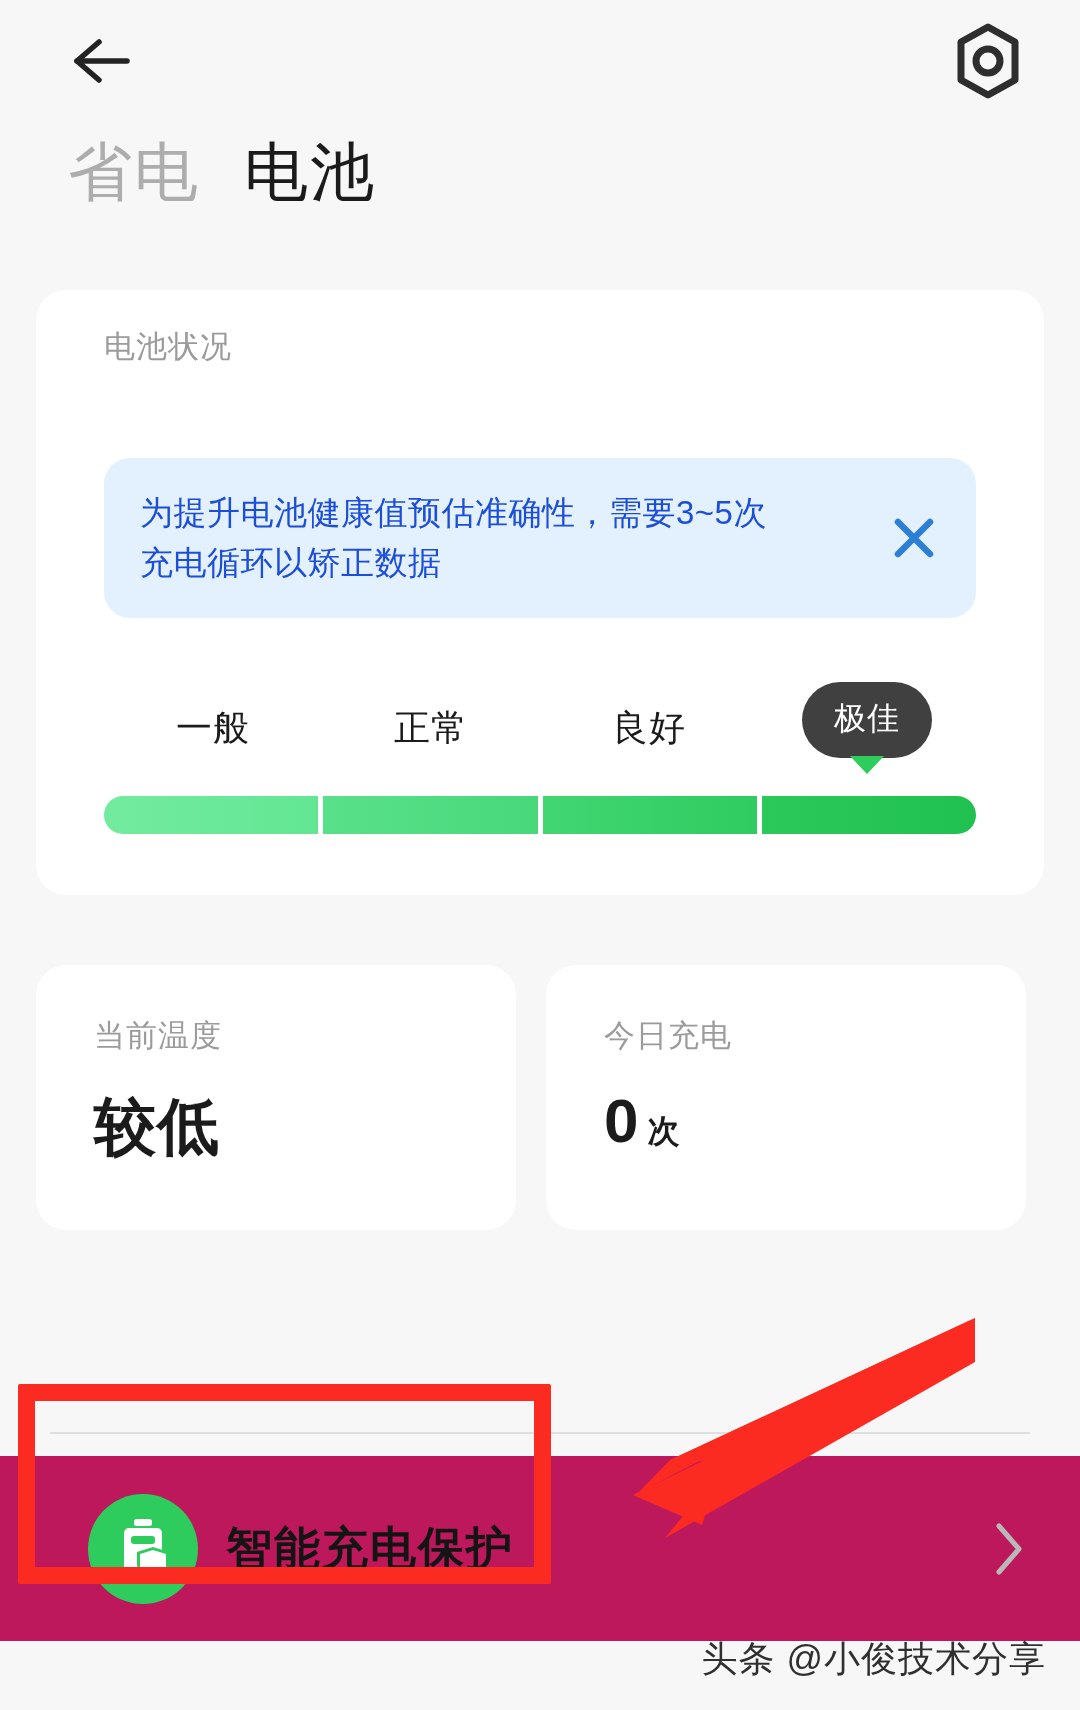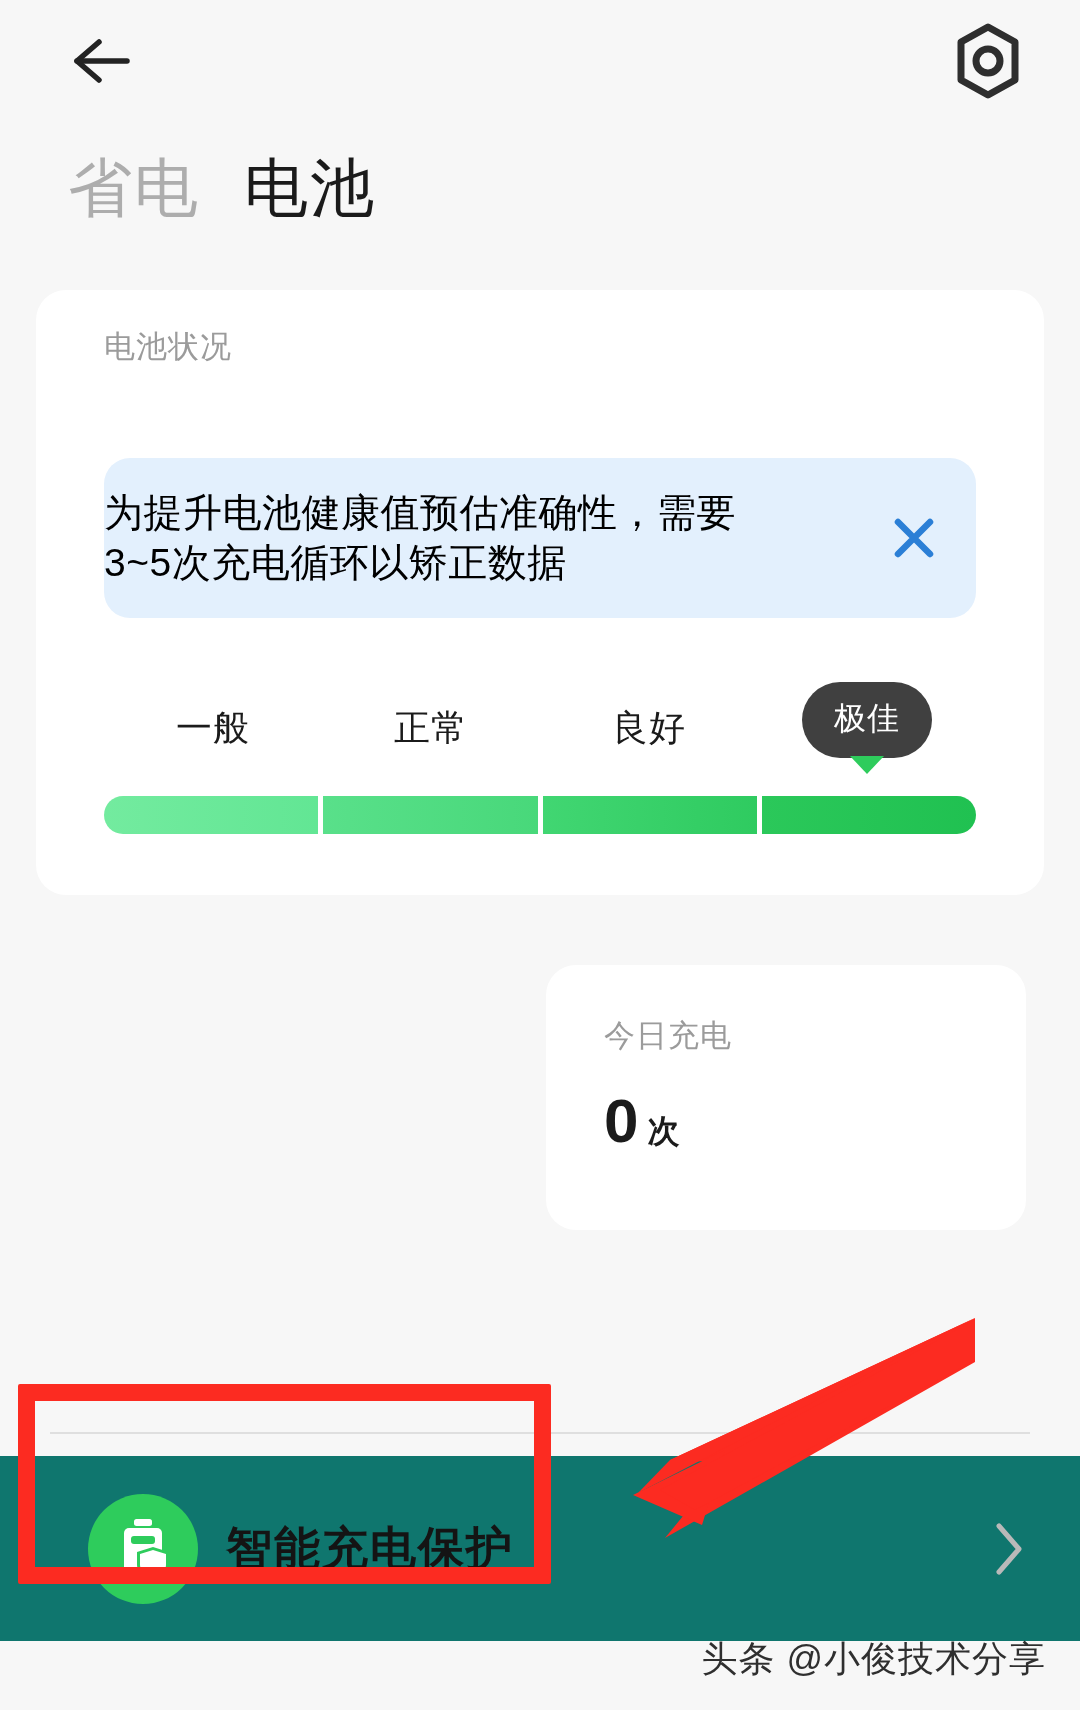--- a/index.html
+++ b/index.html
@@ -46,21 +46,21 @@
     gap: 44px;
     text-align: right;
   }
   .tab-title {
     font-size: 64px;
     line-height: 1.15;
     letter-spacing: 2px;
     font-weight: 400;
   }
   .tab-inactive { color: #adadad; }
-  .tab-active { color: #1b1b1b; font-weight: 500; margin-top: 16px; }
+  .tab-active { color: #1b1b1b; font-weight: 500; }
 
   
   .card {
     position: absolute;
     background: #ffffff;
     border-radius: 30px;
   }
   .card-health {
     left: 36px; top: 290px;
     width: 1008px; height: 605px;
@@ -77,24 +77,25 @@
   .banner {
     position: absolute;
     left: 68px; top: 168px;
     width: 872px; height: 160px;
     background: #e3f0fd;
     border-radius: 26px;
     display: flex;
     align-items: center;
   }
   .banner-text {
+    margin-left: 36px;
     width: 646px;
-    font-size: 39px;
+    font-size: 33px;
     line-height: 50px;
-    color: #000000;
+    color: #1d4ed8;
     letter-spacing: 0.5px;
   }
   .banner-close {
     position: absolute;
     right: 30px; top: 50%;
     transform: translateY(-50%);
     width: 64px; height: 64px;
     display: flex; align-items: center; justify-content: center;
   }
 
@@ -189,21 +190,21 @@
     left: 50px; top: 1432px;
     width: 980px; height: 2px;
     background: #dfdfdf;
   }
 
   
   .list-row {
     position: absolute;
     left: 0; top: 1456px;
     width: 1080px; height: 185px;
-    background: #0f766e;
+    background: #be185d;
     display: flex;
     align-items: center;
   }
   .row-icon {
     position: absolute;
     left: 88px;
     width: 110px; height: 110px;
     border-radius: 50%;
     background: #2ecc5c;
     display: flex; align-items: center; justify-content: center;
@@ -296,20 +297,26 @@
     </div>
 
     <div class="segments">
       <div class="seg" style="background:linear-gradient(90deg,#73eb9f,#62e694)"></div>
       <div class="seg" style="background:linear-gradient(90deg,#59e08a,#48d87a)"></div>
       <div class="seg" style="background:linear-gradient(90deg,#41d672,#2fcb60)"></div>
       <div class="seg" style="background:linear-gradient(90deg,#2bc85a,#20c151)"></div>
     </div>
   </div>
 
+  <div class="card card-stat left">
+    <div class="stat-label">当前温度</div>
+    <div class="stat-value">
+      <span>较低</span>
+    </div>
+  </div>
 
   <div class="card card-stat right">
     <div class="stat-label">今日充电</div>
     <div class="stat-value">
       <span>0</span>
       <span class="stat-unit">次</span>
     </div>
   </div>
 
   <div class="divider"></div>

